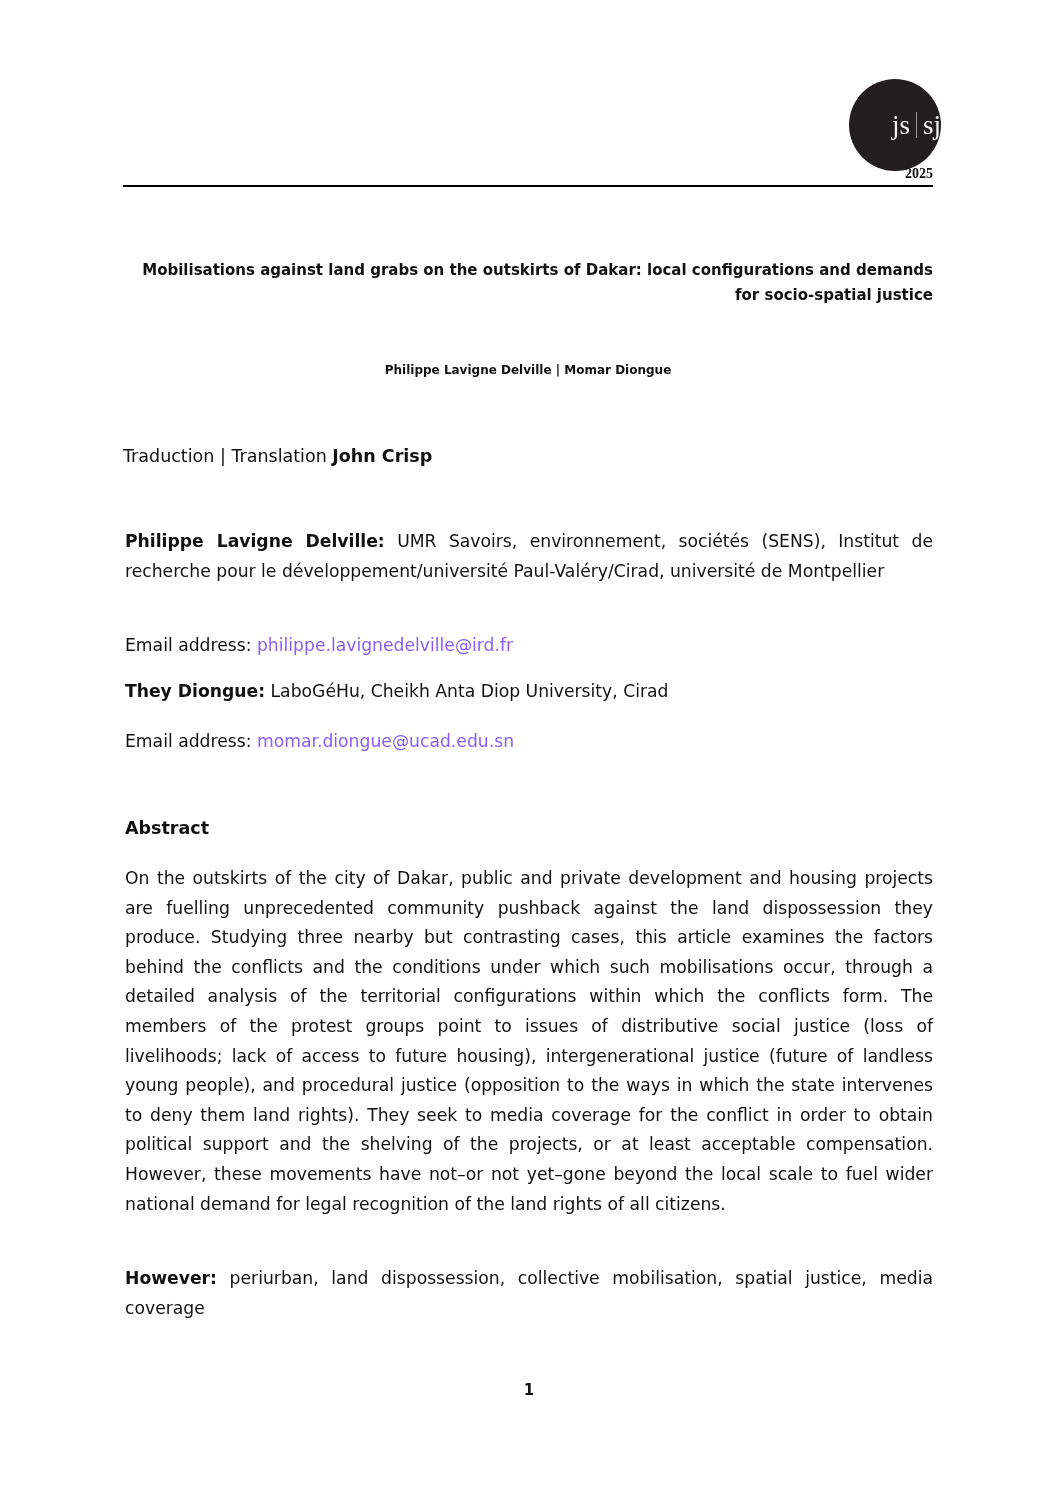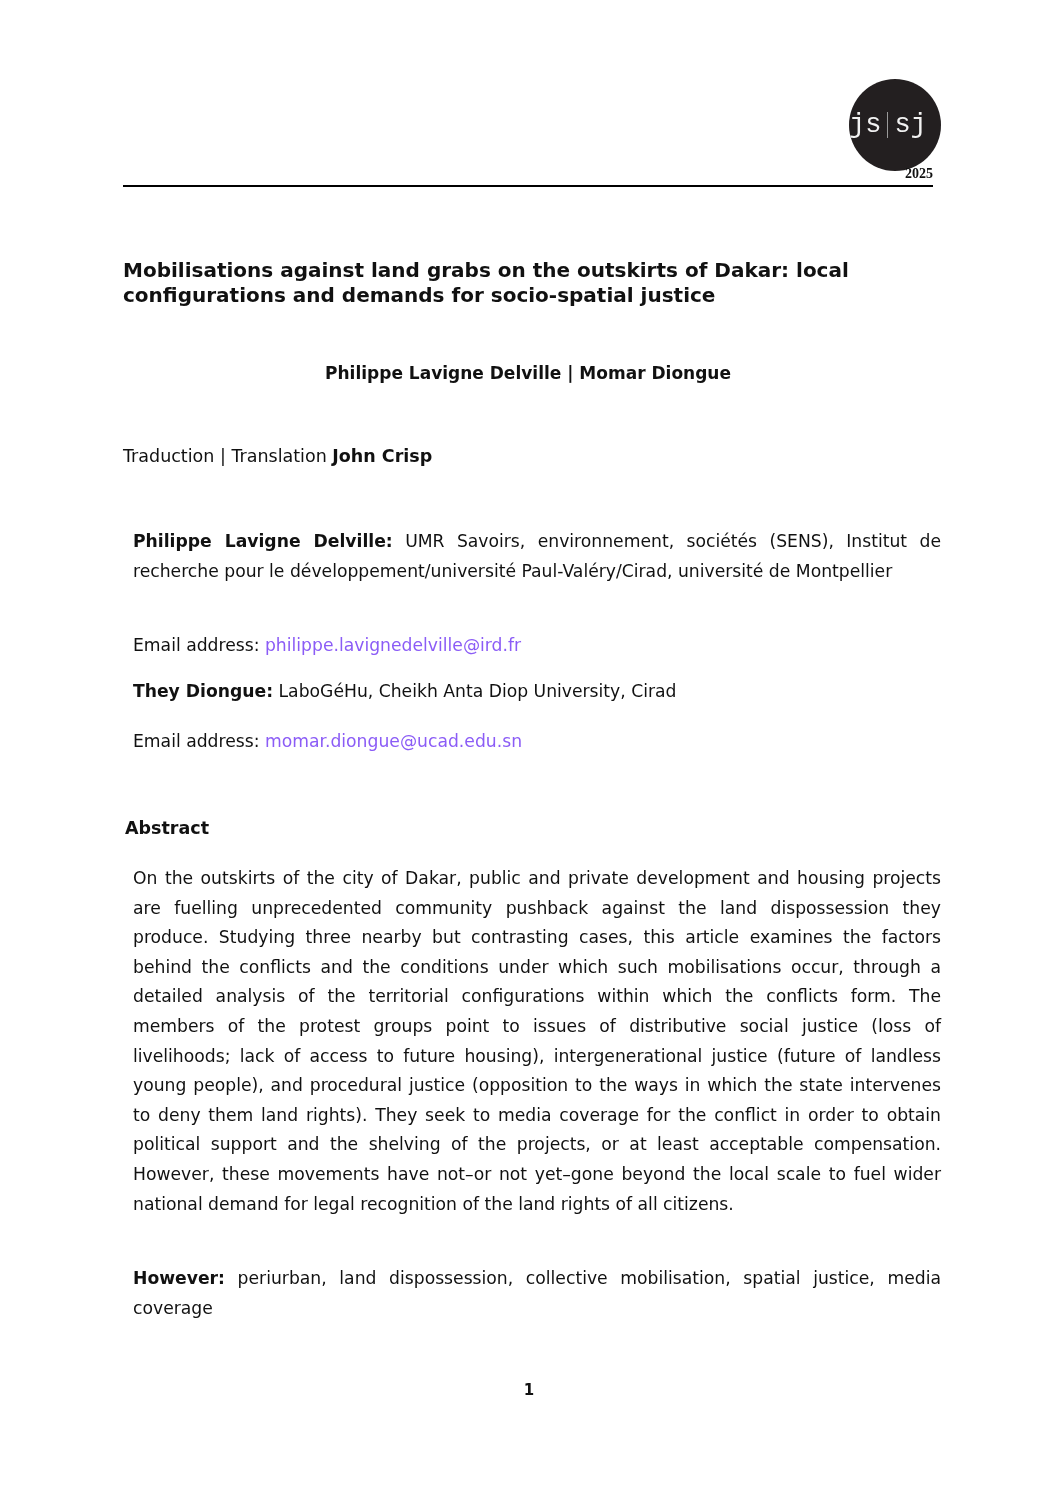--- a/index.html
+++ b/index.html
@@ -1,28 +1,28 @@
 <!DOCTYPE html>
 <html><head>
 <meta charset="utf-8">
 <style>
   html, body { margin:0; padding:0; background:#ffffff; }
   body { width:1058px; height:1497px; position:relative; overflow:hidden;
          font-family:"DejaVu Sans", sans-serif; color:#111; }
   .logo { position:absolute; left:849px; top:79px; width:92px; height:92px; border-radius:50%;
-          background:#231f20; color:#f2f2f2; display:flex; align-items:center; justify-content:flex-start;
-          font-family:Liberation Mono, monospace; font-size:27px; letter-spacing:0px; }
+          background:#231f20; color:#f2f2f2; display:flex; align-items:center; justify-content:flex-end;
+          font-family:Liberation Serif, serif; font-size:27px; letter-spacing:0px; }
   .logo .sep { display:inline-block; width:1px; height:26px; background:#9a9a9a; margin:0 6px; vertical-align:middle; }
   .year { position:absolute; right:125px; top:166px; font-size:14px; font-weight:bold;font-family:Liberation Serif, serif; }
   .rule { position:absolute; left:123px; top:185px; width:810px; height:2px; background:#000; }
-  .title { position:absolute; left:123px; top:258px; width:810px; text-align:left; font-weight:bold;
-           font-size:20px; line-height:25px; }
-  .authors { position:absolute; left:123px; top:363px; width:810px; text-align:center; font-weight:bold; font-size:17px; }
+  .title { position:absolute; left:123px; top:258px; width:810px; text-align:right; font-weight:bold;
+           font-size:15px; line-height:25px; }
+  .authors { position:absolute; left:123px; top:363px; width:810px; text-align:center; font-weight:bold; font-size:12px; }
   .translation { position:absolute; left:123px; top:446px; width:810px; font-size:17.5px; }
-  .block { position:absolute; left:125px; width:808px; font-size:17.2px; line-height:29.6px; text-align:justify;margin-left:8px; }
+  .block { position:absolute; left:125px; width:808px; font-size:17.2px; line-height:29.6px; text-align:justify; }
   .aff1 { top:527px; }
   .email1 { top:631px; }
   .aff2 { top:677px; }
   .email2 { top:727px; }
   .email-link { color:#8b5cf6; text-decoration:none; }
   .abs-head { position:absolute; left:125px; top:818px; font-weight:bold; font-size:17.5px; }
   .abstract { top:864px; }
   .keywords { top:1264px; }
   .pagenum { position:absolute; left:0; width:1058px; top:1381px; text-align:center; font-weight:bold; font-size:15px; }
   b { font-weight:bold; }

